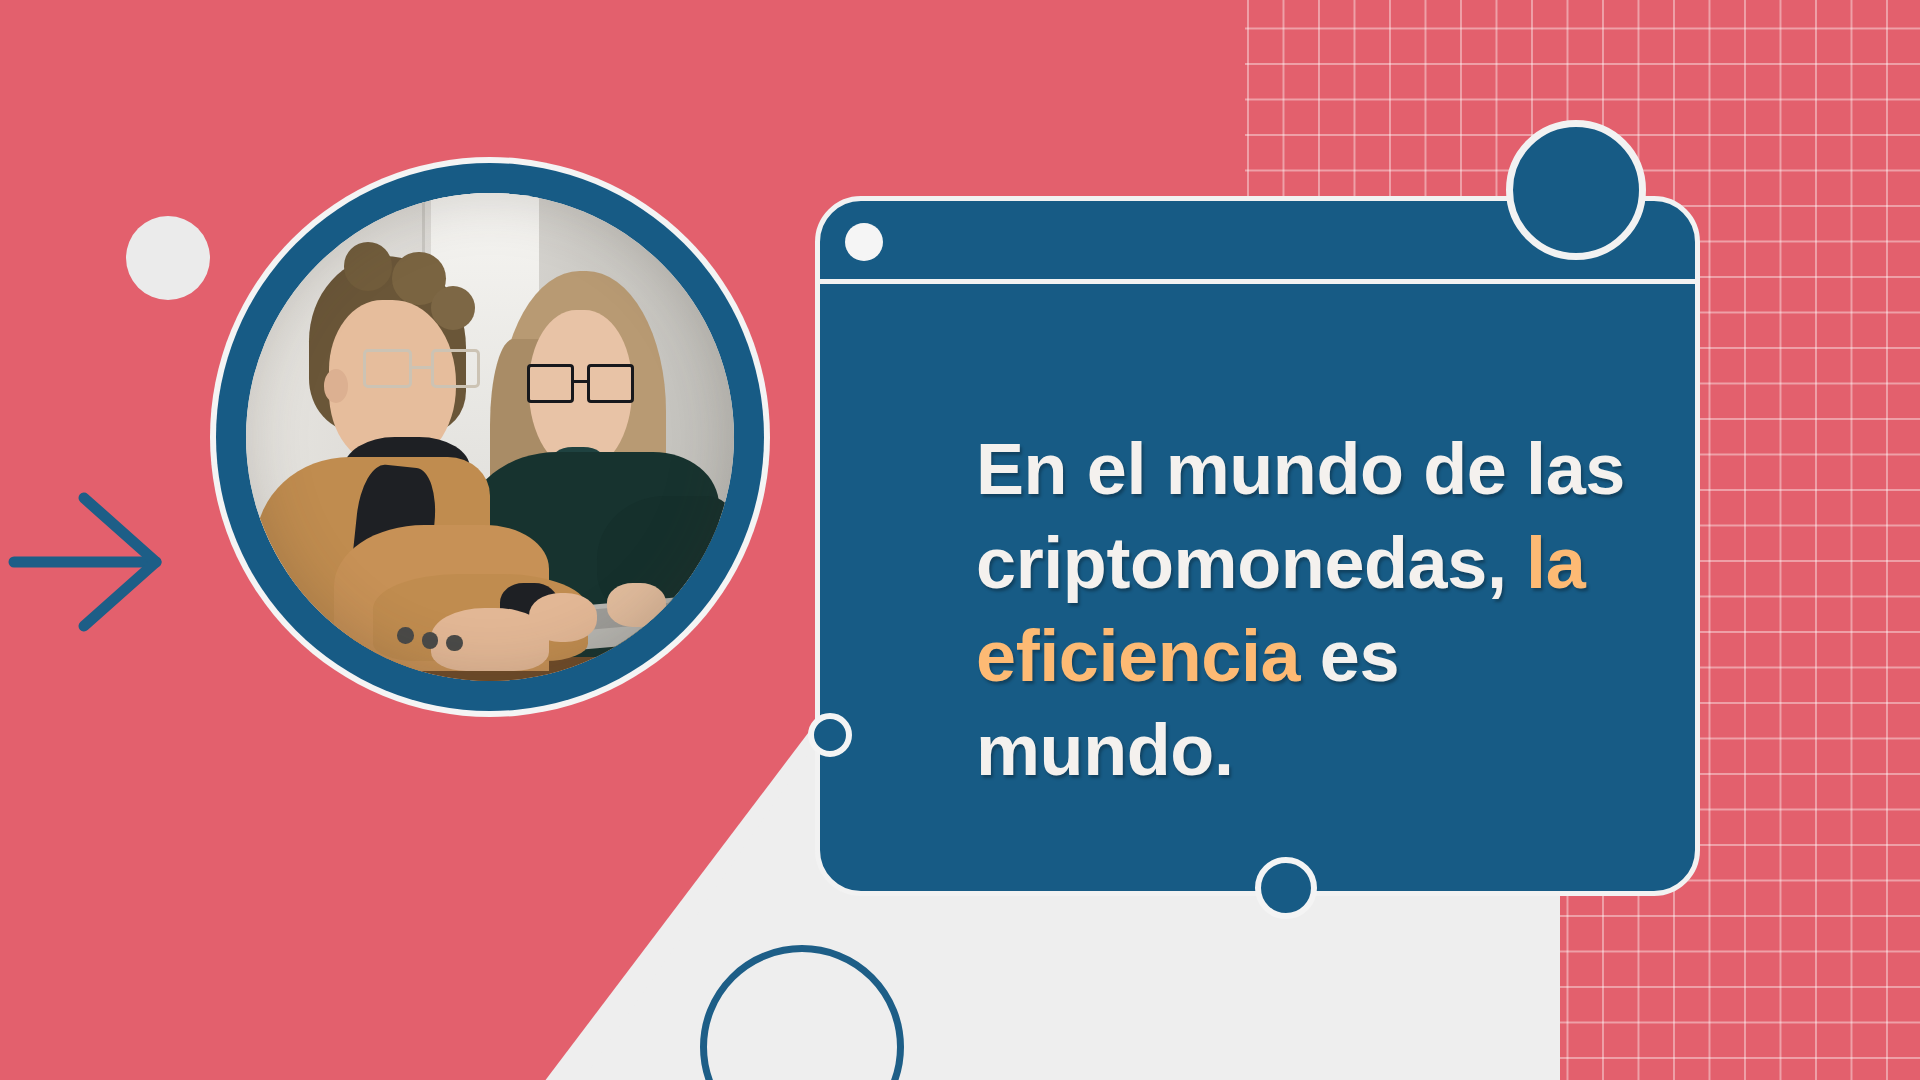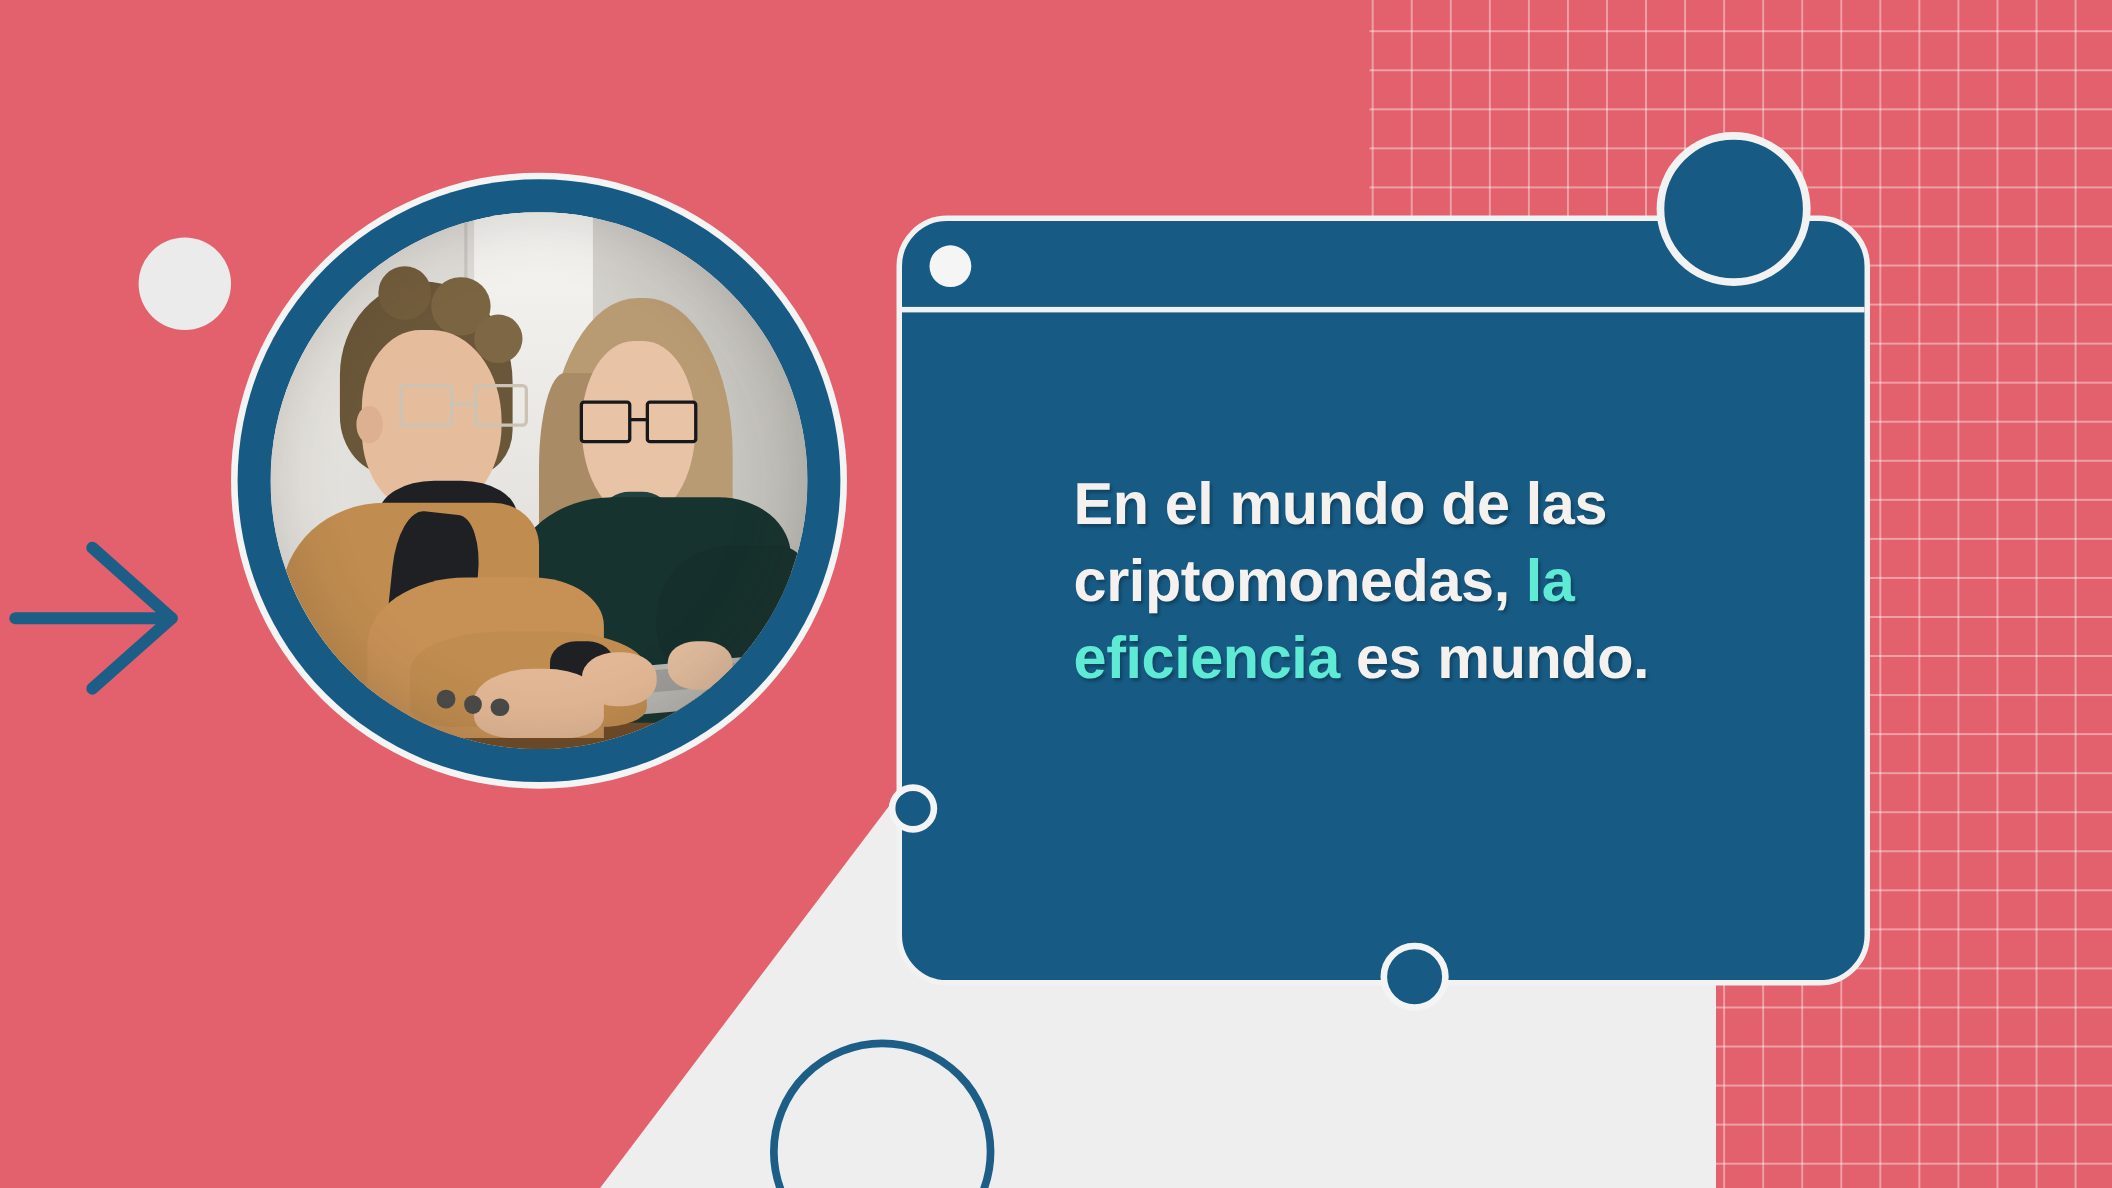--- a/index.html
+++ b/index.html
@@ -94,28 +94,28 @@
     width:38px; height:38px;
     border-radius:50%;
     background:#f5f5f5;
   }
 
   
   .quote {
     position:absolute;
     left:156px; top:222px;
     width:680px;
-    font-size:54px;
+    font-size:72px;
     font-weight:bold;
     line-height:1.30;
     letter-spacing:-0.4px;
     color:#f4f1ee;
     text-shadow:2px 3px 3px rgba(0,0,0,0.28);
   }
-  .quote .hl { color:#5eead4; }
+  .quote .hl { color:#fdba74; }
 
   
   .circle-tr {
     position:absolute;
     left:1506px; top:120px;
     width:140px; height:140px;
     border-radius:50%;
     background:#175b85;
     border:7px solid #f2f2f2;
     z-index:6;

